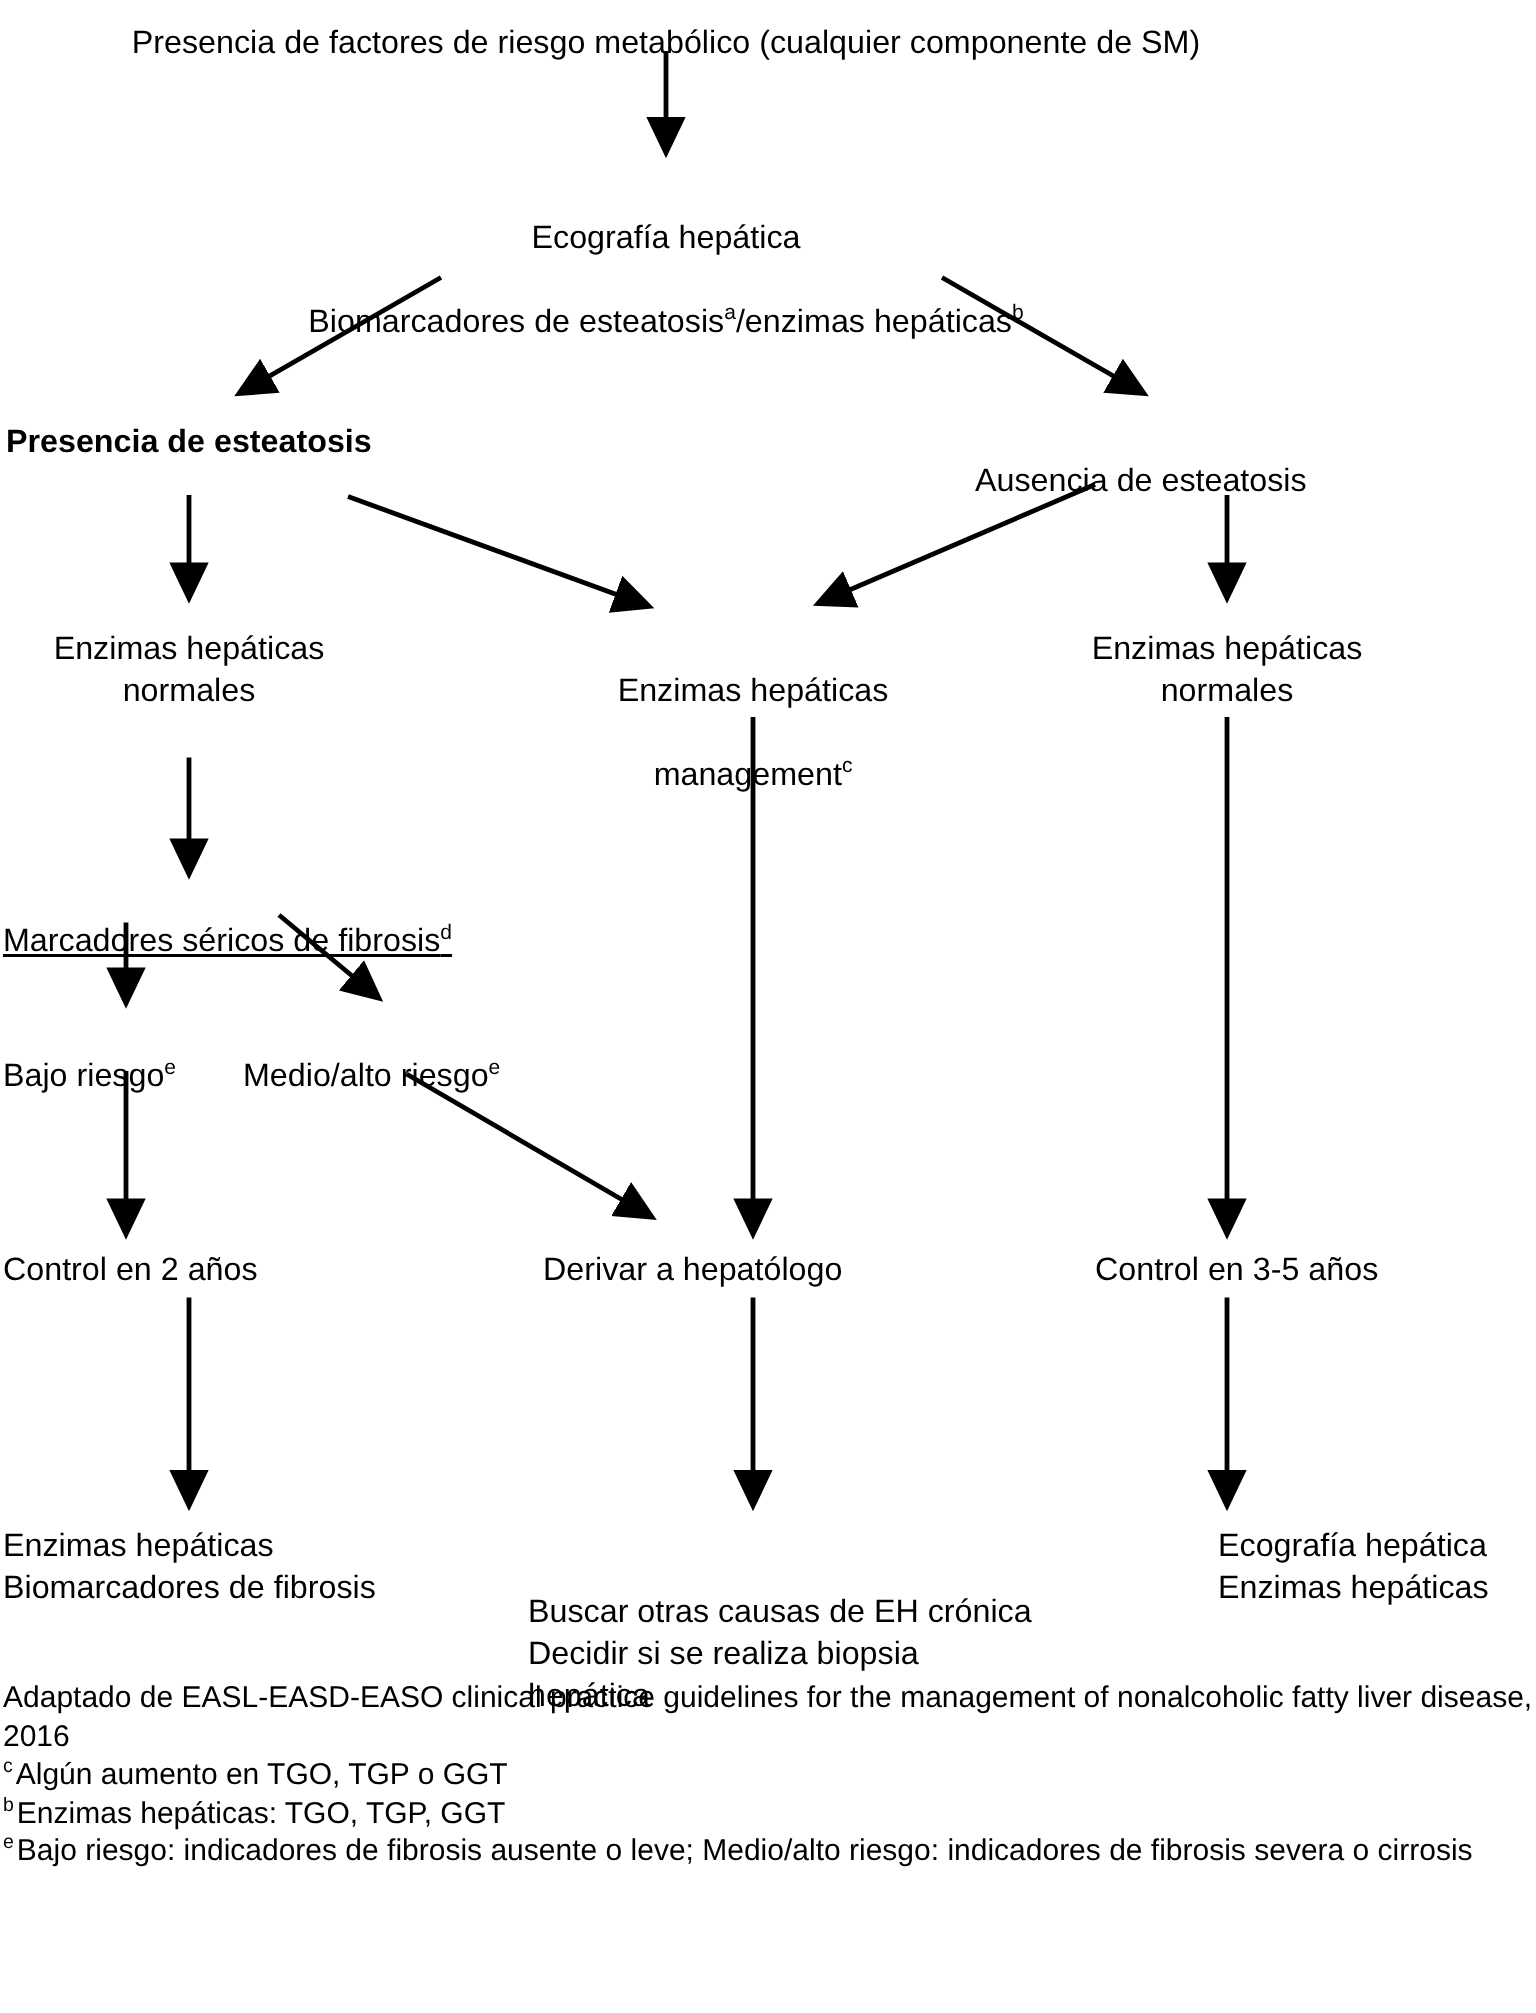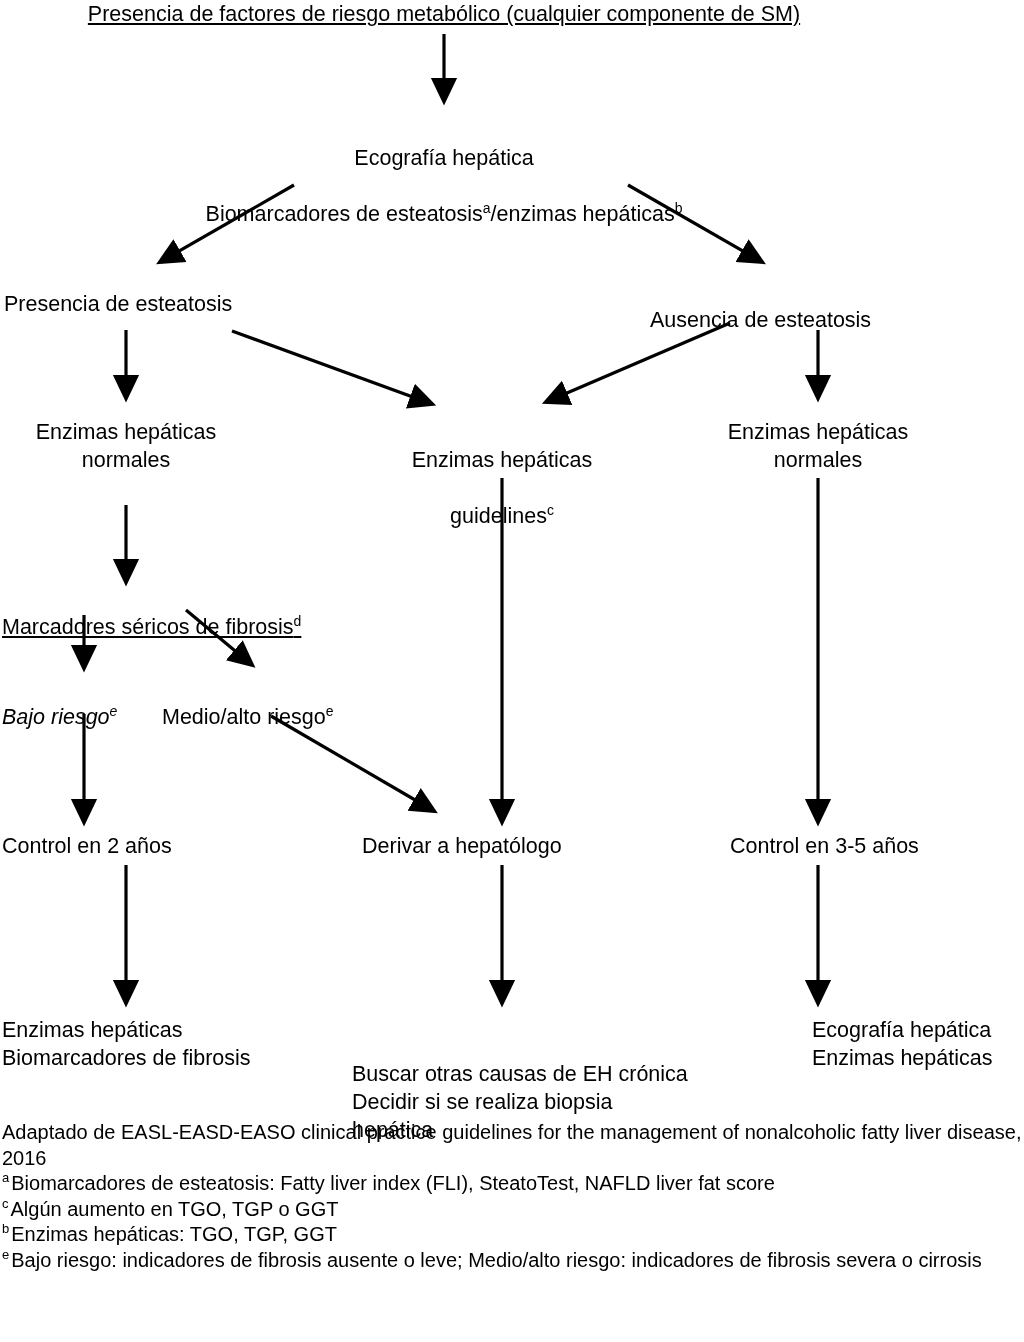--- a/index.html
+++ b/index.html
@@ -93,47 +93,47 @@
 
   <line x1="818" y1="478" x2="818" y2="822" stroke="#000" stroke-width="3.2" marker-end="url(#ah)"></line>
 
   <line x1="126" y1="865" x2="126" y2="1003" stroke="#000" stroke-width="3.2" marker-end="url(#ah)"></line>
 
   <line x1="502" y1="865" x2="502" y2="1003" stroke="#000" stroke-width="3.2" marker-end="url(#ah)"></line>
 
   <line x1="818" y1="865" x2="818" y2="1003" stroke="#000" stroke-width="3.2" marker-end="url(#ah)"></line>
 </svg>
 
-<div class="node ctr" style="left:24px; top:0px; width:840px;text-decoration:underline;">Presencia de factores de riesgo metabólico (cualquier componente de SM)</div>
+<div class="node ctr" style="left:24px; top:14px; width:840px;">Presencia de factores de riesgo metabólico (cualquier componente de SM)</div>
 
 <div class="node ctr" style="left:144px; top:116px; width:600px;">
   <span>Ecografía hepática</span><br>
   <span>Biomarcadores de esteatosis</span><span class="sup">a</span><span>/enzimas hepáticas</span><span class="sup">b</span>
 </div>
 
-<div class="node lft" style="left:4px; top:290px; width:360px;">Presencia de esteatosis</div>
+<div class="node lft" style="left:4px; top:280px; width:360px;font-weight:bold;">Presencia de esteatosis</div>
 
 <div class="node lft" style="left:650px; top:286px; width:360px;margin-top:20px;">Ausencia de esteatosis</div>
 
 <div class="node ctr" style="left:6px; top:418px; width:240px;">Enzimas hepáticas
 normales</div>
 
 <div class="node ctr" style="left:382px; top:418px; width:240px;">
   <span>Enzimas hepáticas</span><br>
-  <span>guidelines</span><span class="sup">c</span>
+  <span>management</span><span class="sup">c</span>
 </div>
 
 <div class="node ctr" style="left:698px; top:418px; width:240px;">Enzimas hepáticas
 normales</div>
 
 <div class="node lft" style="left:2px; top:585px; width:420px;text-decoration:underline;">
   <span>Marcadores séricos de fibrosis</span><span class="sup">d</span>
 </div>
 
-<div class="node lft" style="left:2px; top:675px; width:200px;font-style:italic;">
+<div class="node lft" style="left:2px; top:675px; width:200px;">
   <span>Bajo riesgo</span><span class="sup">e</span>
 </div>
 
 <div class="node lft" style="left:162px; top:675px; width:260px;">
   <span>Medio/alto riesgo</span><span class="sup">e</span>
 </div>
 
 <div class="node lft" style="left:2px; top:832px; width:300px;">Control en 2 años</div>
 
 <div class="node lft" style="left:362px; top:832px; width:320px;">Derivar a hepatólogo</div>
@@ -145,17 +145,16 @@
 
 <div class="node lft" style="left:352px; top:1060px; width:420px;">Buscar otras causas de EH crónica
 Decidir si se realiza biopsia
 hepática</div>
 
 <div class="node lft" style="left:812px; top:1016px; width:260px;">Ecografía hepática
 Enzimas hepáticas</div>
 
 <div id="footnotes">
   <span class="fn-line">Adaptado de EASL-EASD-EASO clinical practice guidelines for the management of nonalcoholic fatty liver disease, 2016</span>
-  <span class="fn-line"><span class="fn-mark">a</span><span>Biomarcadores de esteatosis: Fatty liver index (FLI), SteatoTest, NAFLD liver fat score</span></span>
   <span class="fn-line"><span class="fn-mark">c</span><span>Algún aumento en TGO, TGP o GGT</span></span>
   <span class="fn-line"><span class="fn-mark">b</span><span>Enzimas hepáticas: TGO, TGP, GGT</span></span>
   <span class="fn-line"><span class="fn-mark">e</span><span>Bajo riesgo: indicadores de fibrosis ausente o leve; Medio/alto riesgo: indicadores de fibrosis severa o cirrosis</span></span>
 </div>
 
 </body></html>

